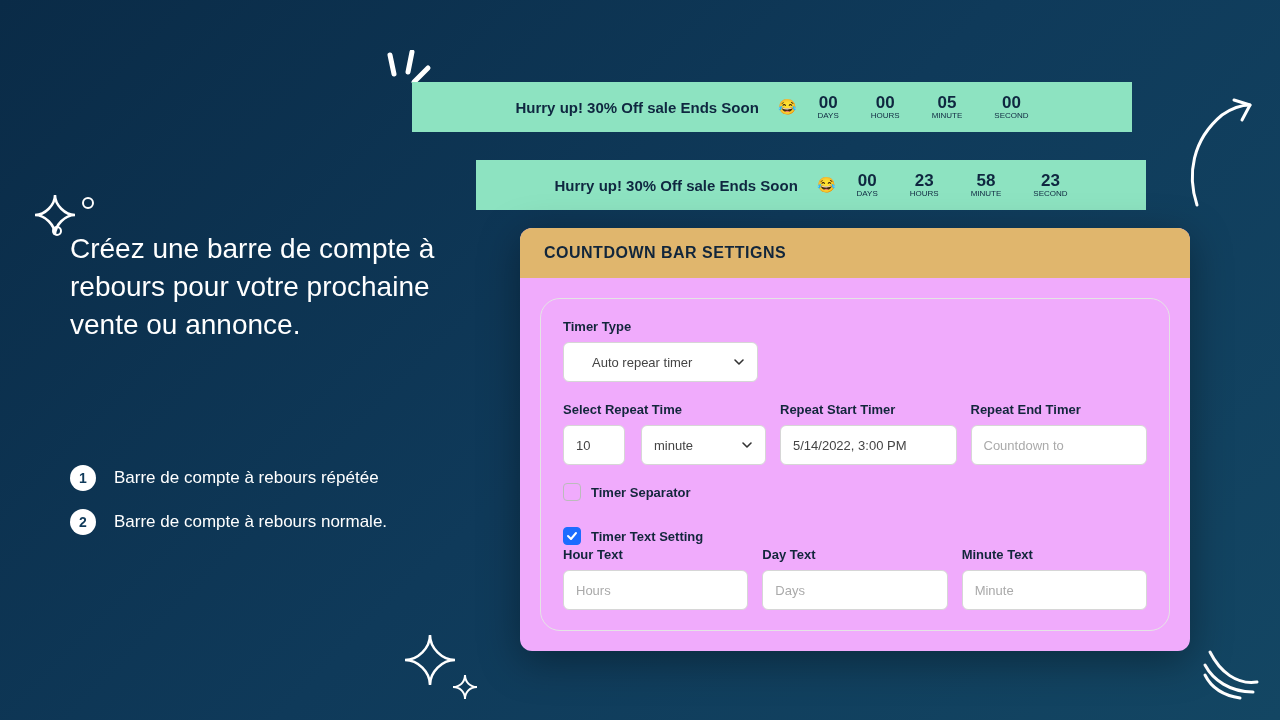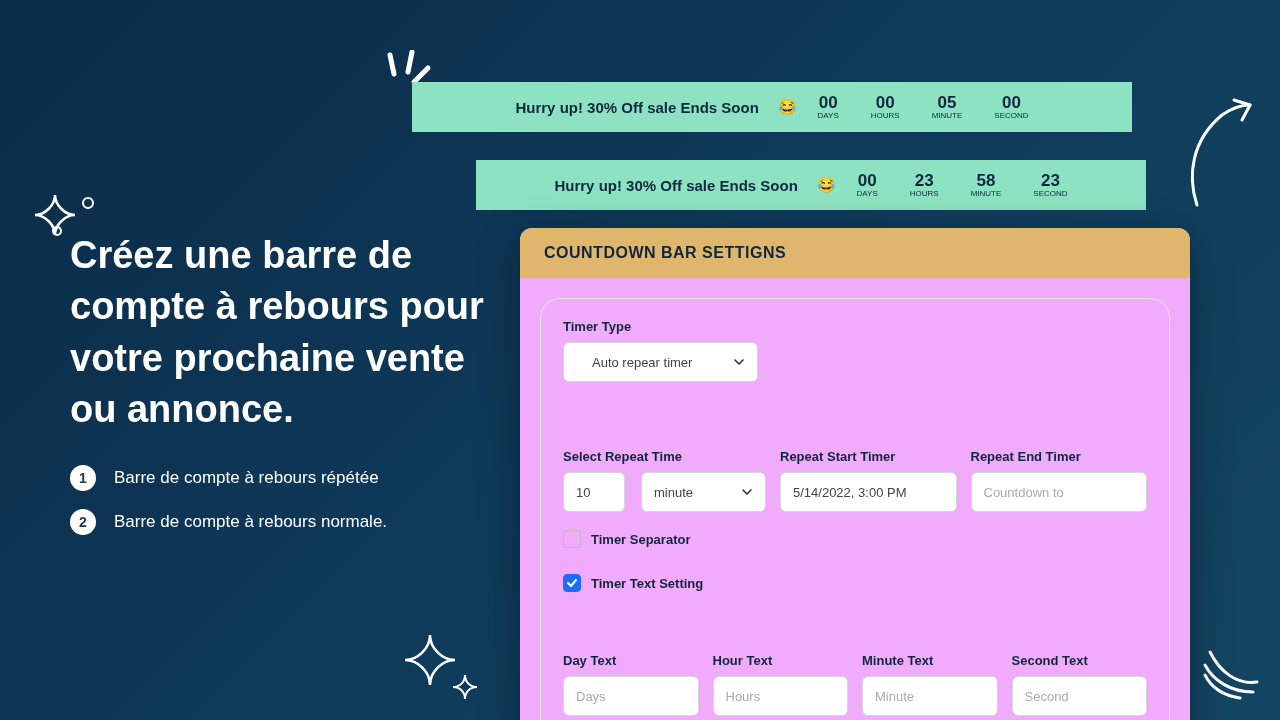--- a/index.html
+++ b/index.html
@@ -59,22 +59,22 @@
   text-transform: uppercase;
 }
 
 
 .headline {
   position: absolute;
   top: 230px;
   left: 70px;
   width: 420px;
   color: #fff;
-  font-size: 38px;
-  font-weight: 700;
+  font-size: 28px;
+  font-weight: 400;
   line-height: 1.35;
 }
 .bullets {
   position: absolute;
   top: 465px;
   left: 70px;
 }
 .bullet-item {
   display: flex;
   align-items: center;
@@ -130,21 +130,21 @@
   font-weight: 700;
   color: #12263b;
   margin-bottom: 8px;
   display: block;
 }
 .row {
   display: flex;
   gap: 14px;
   margin-bottom: 18px;
 }
-.field { flex: 1; margin-top: 47px; }
+.field { flex: 1; }
 
 .select-box, .input-box {
   border: 1px solid #d6d6d6;
   border-radius: 6px;
   height: 40px;
   padding: 0 12px;
   display: flex;
   align-items: center;
   justify-content: space-between;
   font-size: 13px;
@@ -323,42 +323,38 @@
         <div class="field">
           <span class="field-label">Repeat End Timer</span>
           <input class="input-box" placeholder="Countdown to" style="">
         </div>
       </div>
 
       <div class="checkbox-row">
         <div class="cbox"></div>
         <span class="cbox-label">Timer Separator</span>
       </div>
-      <div class="checkbox-row" style="margin-bottom:14px">
+      <div class="checkbox-row" style="margin-bottom:2px">
         <div class="cbox checked">
           <svg width="12" height="12" viewBox="0 0 12 12">
               <path d="M2 6 L5 9 L10 3" stroke-width="2" fill="none" stroke-linecap="round" stroke-linejoin="round"></path>
             </svg>
         </div>
         <span class="cbox-label">Timer Text Setting</span>
       </div>
 
       <div class="row" style="margin-bottom:0">
         <div class="field">
+          <span class="field-label">Hour Text</span>
+          <input class="input-box" placeholder="Hours" style="">
+        </div>
+        <div class="field">
           <span class="field-label">Day Text</span>
           <input class="input-box" placeholder="Days" style="">
         </div>
         <div class="field">
-          <span class="field-label">Hour Text</span>
-          <input class="input-box" placeholder="Hours" style="">
-        </div>
-        <div class="field">
           <span class="field-label">Minute Text</span>
           <input class="input-box" placeholder="Minute" style="">
         </div>
-        <div class="field">
-          <span class="field-label">Second Text</span>
-          <input class="input-box" placeholder="Second" style="">
-        </div>
       </div>
     </div>
   </div>
 </div>
 
 </body></html>

